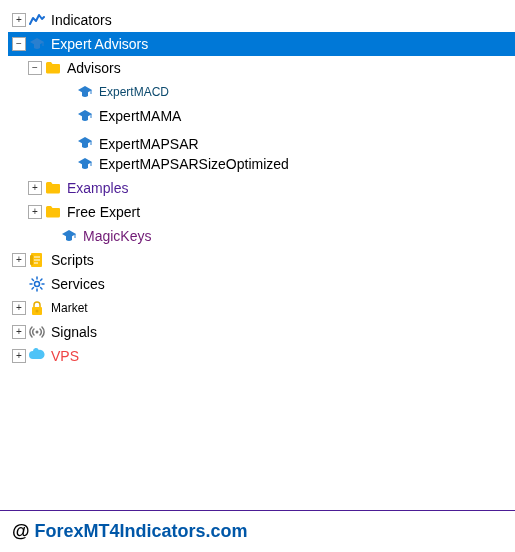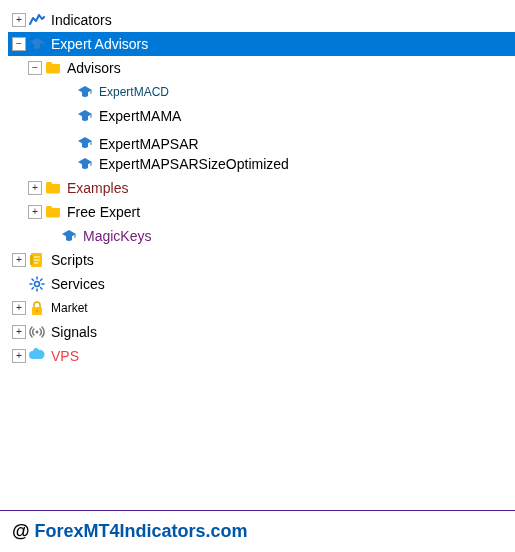--- a/index.html
+++ b/index.html
@@ -140,21 +140,21 @@
       <span style="font-size: 14px; color: rgb(0, 0, 0); padding-right: 6px;">ExpertMAPSARSizeOptimized</span>
     </div>
     <div class="tree-row" style="display: flex; align-items: center; height: 24px; padding-left: 4px; cursor: pointer;">
       <span class="indent" style="display: inline-block; width: 16px; flex-shrink: 0;"></span>
       <span style="display: inline-flex; align-items: center; justify-content: center; width: 14px; height: 14px; flex-shrink: 0; border: 1px solid rgb(170, 170, 170); background: rgb(255, 255, 255); margin-right: 3px; font-size: 10px; color: rgb(51, 51, 51); line-height: 1; cursor: pointer;">+</span>
       <span style="display: inline-flex; align-items: center; width: 18px; height: 18px; flex-shrink: 0; margin-right: 4px;">
         <svg width="16" height="16" viewBox="0 0 16 16" style="flex-shrink: 0;">
           <path d="M1 3.5A1.5 1.5 0 0 1 2.5 2H6l1.5 2H14a1 1 0 0 1 1 1v7a1.5 1.5 0 0 1-1.5 1.5h-11A1.5 1.5 0 0 1 1 12.5V3.5z" fill="#FFC107"></path>
         </svg>
       </span>
-      <span style="font-size: 14px; color: #7f1d1d; padding-right: 6px;">Examples</span>
+      <span style="font-size: 14px; color: #4c1d95; padding-right: 6px;">Examples</span>
     </div>
     <div class="tree-row" style="display: flex; align-items: center; height: 24px; padding-left: 4px; cursor: pointer;">
       <span class="indent" style="display: inline-block; width: 16px; flex-shrink: 0;"></span>
       <span style="display: inline-flex; align-items: center; justify-content: center; width: 14px; height: 14px; flex-shrink: 0; border: 1px solid rgb(170, 170, 170); background: rgb(255, 255, 255); margin-right: 3px; font-size: 10px; color: rgb(51, 51, 51); line-height: 1; cursor: pointer;">+</span>
       <span style="display: inline-flex; align-items: center; width: 18px; height: 18px; flex-shrink: 0; margin-right: 4px;">
         <svg width="16" height="16" viewBox="0 0 16 16" style="flex-shrink: 0;">
           <path d="M1 3.5A1.5 1.5 0 0 1 2.5 2H6l1.5 2H14a1 1 0 0 1 1 1v7a1.5 1.5 0 0 1-1.5 1.5h-11A1.5 1.5 0 0 1 1 12.5V3.5z" fill="#FFC107"></path>
         </svg>
       </span>
       <span style="font-size: 14px; color: rgb(0, 0, 0); padding-right: 6px;">Free Expert</span>

